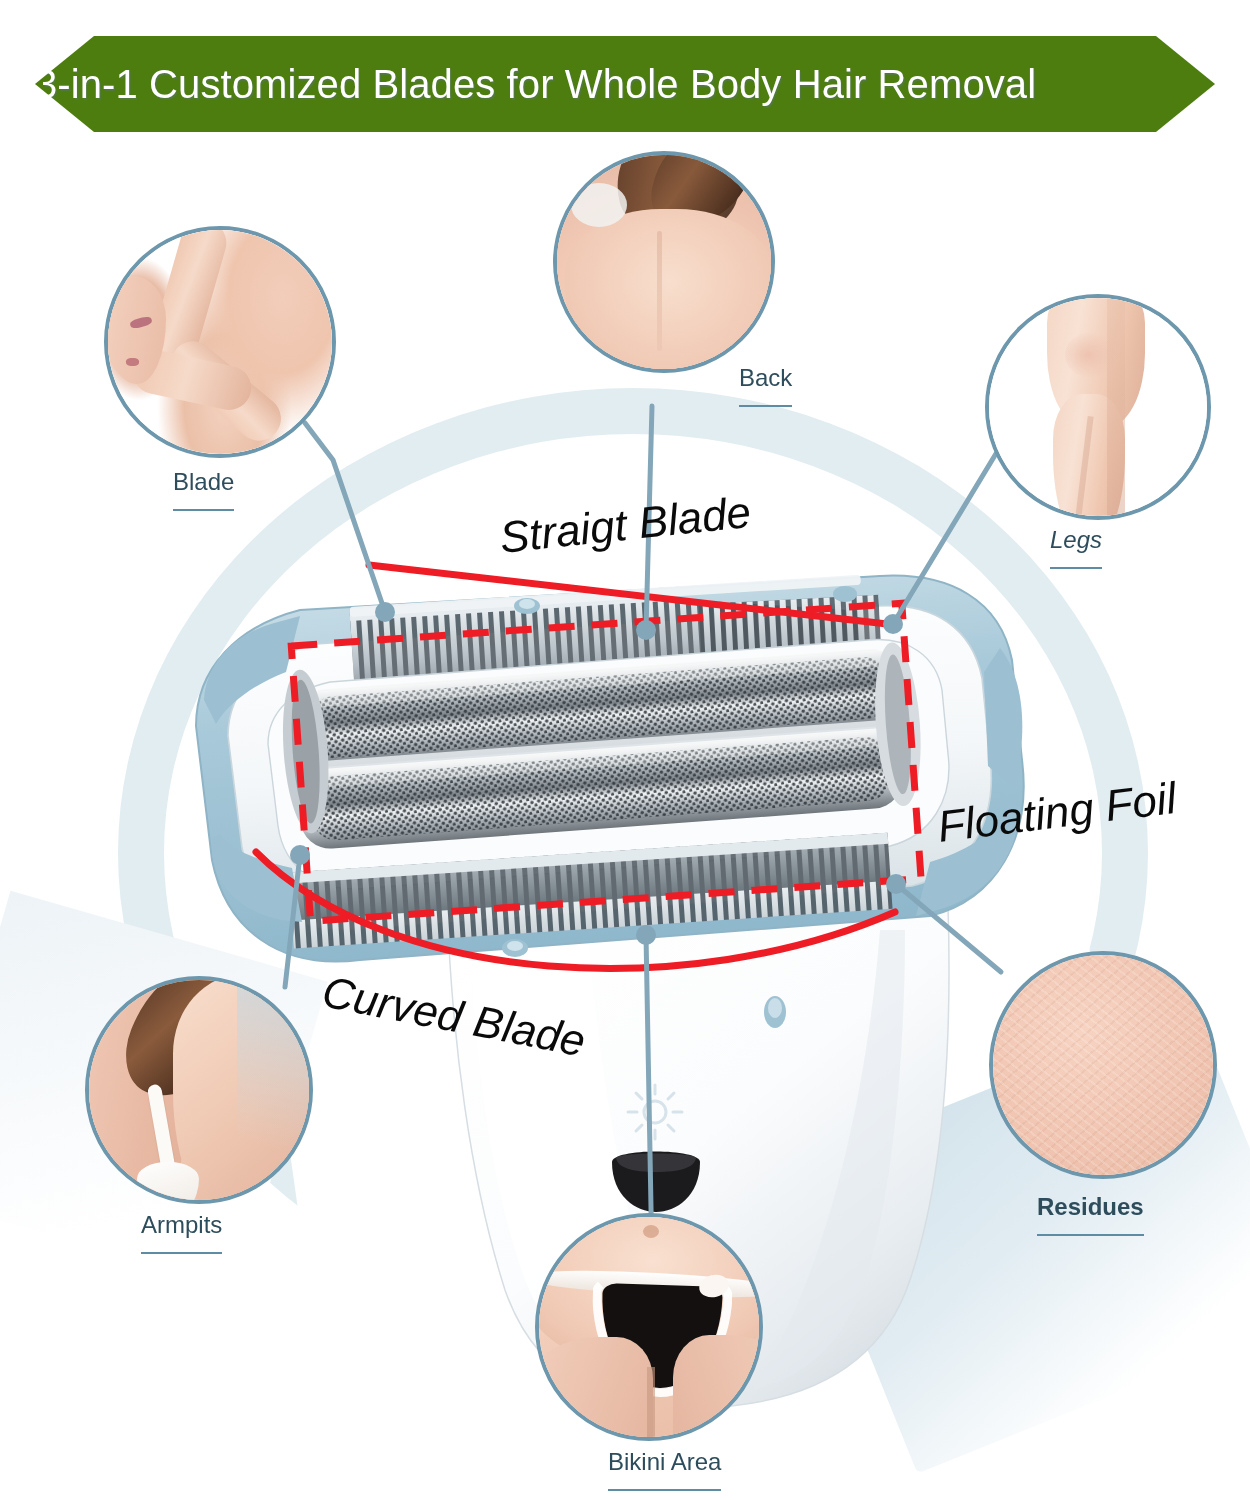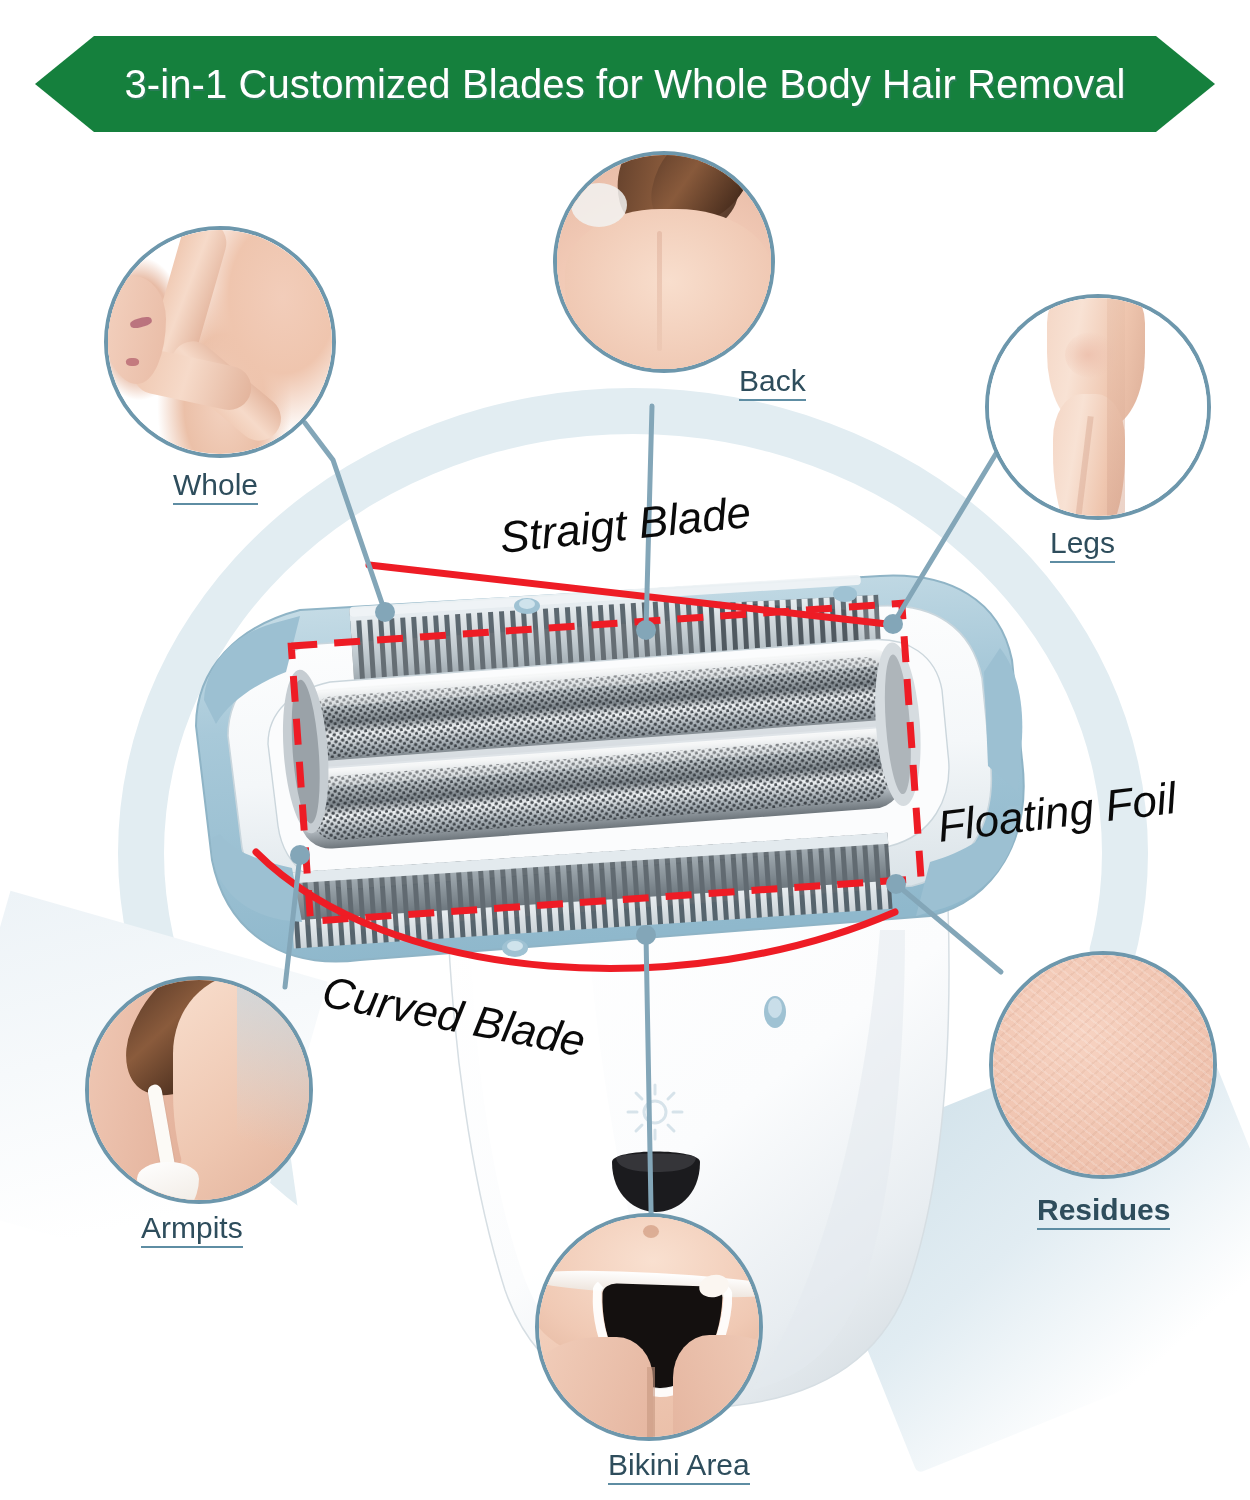--- a/index.html
+++ b/index.html
@@ -8,24 +8,24 @@
     background: #ffffff;
     font-family: "Liberation Sans", sans-serif;
     overflow: hidden;
   }
   #stage { position: relative; width: 1250px; height: 1500px; background:#fff; }
 
   
   .banner-wrap { position:absolute; left:35px; top:36px; width:1180px; height:96px; }
   .banner {
     position:absolute; inset:0;
-    background:#15803d;
+    background:#4d7c0f;
     clip-path: polygon(0% 50%, 5.0% 0%, 95.0% 0%, 100% 50%, 95.0% 100%, 5.0% 100%);
     filter: drop-shadow(4px 6px 5px rgba(120,140,155,0.30));
-    display:flex; align-items:center; justify-content:center;
+    display:flex; align-items:center; 
   }
   .banner-text {
     color:#ffffff;
     font-size:40px;
     font-weight:400;
     letter-spacing:0.1px;
     white-space:nowrap;
     text-shadow: 1.5px 1.5px 0 rgba(90,120,140,0.35);
   }
 
@@ -65,24 +65,24 @@
     border-radius:50%;
     border:4px solid #6D97AC;
     overflow:hidden;
     background:#ffffff;
   }
   .bubble .art{ position:absolute; inset:0; }
 
   .bubble-label{
     position:absolute;
     color:#2E4D5C;
-    font-size:30px;
+    font-size:24px;
     white-space:nowrap;
     border-bottom:2.5px solid #5E8DA3;
-    padding-bottom:2px;
+    padding-bottom:15px;
     line-height:1.05;
   }
 
   
   .skin-arm{
     background:
       radial-gradient(ellipse 60% 85% at 78% 30%, #F2CDBA 0%, #EFC5AE 40%, rgba(255,255,255,0) 72%),
       radial-gradient(ellipse 40% 70% at 52% 78%, #F3D2C0 0%, #EBC0A8 45%, rgba(255,255,255,0) 75%),
       radial-gradient(ellipse 26% 40% at 14% 44%, #F3CFBD 0%, #E8BCA6 55%, rgba(255,255,255,0) 80%),
       #ffffff;
@@ -355,21 +355,21 @@
       <div class="arm-limb" style="left:24px; top:128px; width:120px; height:44px; transform:rotate(12deg);"></div>
       <div style="position:absolute; left:-4px; top:46px; width:62px; height:108px;
                   background:linear-gradient(100deg,#F3D1BF,#E9BCA6);
                   border-radius:48% 52% 46% 54% / 44% 40% 60% 56%;"></div>
       <div style="position:absolute; left:22px; top:88px; width:22px; height:9px;
                   background:#A9586E; border-radius:40%; transform:rotate(-14deg); opacity:.75;"></div>
       <div style="position:absolute; left:18px; top:128px; width:13px; height:8px;
                   background:#B05B6A; border-radius:40%; opacity:.7;"></div>
     </div>
   </div>
-  <div class="bubble-label" style="left:173px; top:469px;">Whole</div>
+  <div class="bubble-label" style="left:173px; top:469px;">Blade</div>
 
   <div class="bubble" style="left:553px; top:151px; width:222px; height:222px;">
     <div class="art skin-back">
       <div class="hair-brown" style="left:58px; top:-34px; width:136px; height:108px; transform:rotate(-14deg);"></div>
       <div class="hair-brown" style="left:96px; top:-16px; width:86px; height:96px; transform:rotate(10deg); opacity:.9;"></div>
       <div style="position:absolute; left:8px; top:54px; width:208px; height:190px;
                   background:radial-gradient(ellipse 82% 80% at 50% 38%, #F8DECD 0%, #F0C9B4 60%, #E2B29C 100%);
                   border-radius:46% 46% 40% 40% / 34% 34% 60% 60%;"></div>
       <div style="position:absolute; left:100px; top:76px; width:5px; height:120px;
                   background:linear-gradient(#DDAE99,#E9C3AE); opacity:.55; border-radius:3px;"></div>
@@ -387,21 +387,21 @@
            border-radius:40% 40% 44% 44% / 30% 30% 60% 60%;"></div>
       <div style="position:absolute; left:76px; top:34px; width:52px; height:46px;
                   background:radial-gradient(ellipse at 45% 50%, #EEC3B0 0%, rgba(255,255,255,0) 72%);
                   border-radius:50%;"></div>
       <div style="position:absolute; left:118px; top:-10px; width:18px; height:230px;
                   background:linear-gradient(#E9C1AA,#D8A791); opacity:.5;"></div>
       <div style="position:absolute; left:92px; top:118px; width:6px; height:110px;
                   background:#D6A691; opacity:.45; transform:rotate(7deg);"></div>
     </div>
   </div>
-  <div class="bubble-label" style="left:1050px; top:527px;">Legs</div>
+  <div class="bubble-label" style="left:1050px; top:527px;font-style:italic;">Legs</div>
 
   <div class="bubble" style="left:85px; top:976px; width:228px; height:228px;">
     <div class="art skin-armpit">
       <div style="position:absolute; left:-18px; top:-10px; width:120px; height:250px;
                   background:linear-gradient(100deg,#F1CBB8,#E2AF98);
                   border-radius:50% 44% 40% 54% / 30% 36% 60% 66%;"></div>
       <div class="hair-brown" style="left:44px; top:-12px; width:92px; height:132px; transform:rotate(22deg);"></div>
       <div style="position:absolute; left:84px; top:-6px; width:150px; height:248px;
                   background:linear-gradient(140deg,#F8DECD 0%, #EEC6B0 55%, #E0AE97 100%);
                   border-radius:50% 36% 50% 40% / 34% 46% 60% 56%;"></div>

